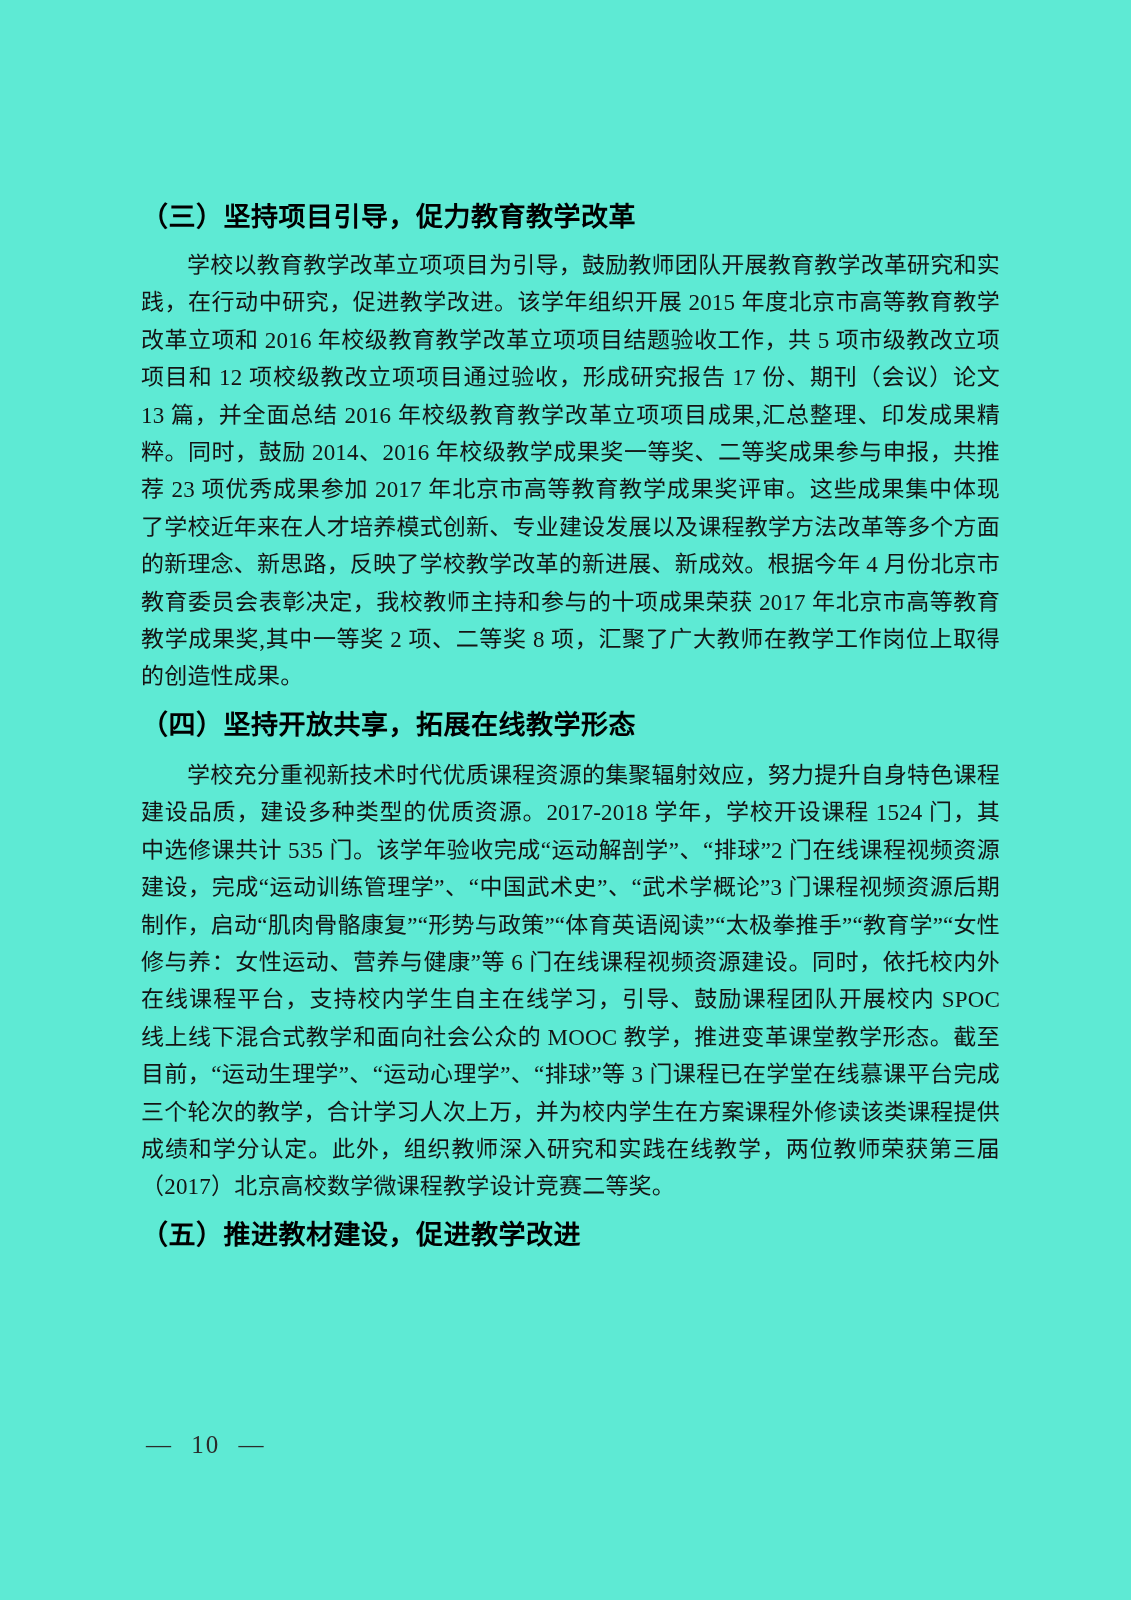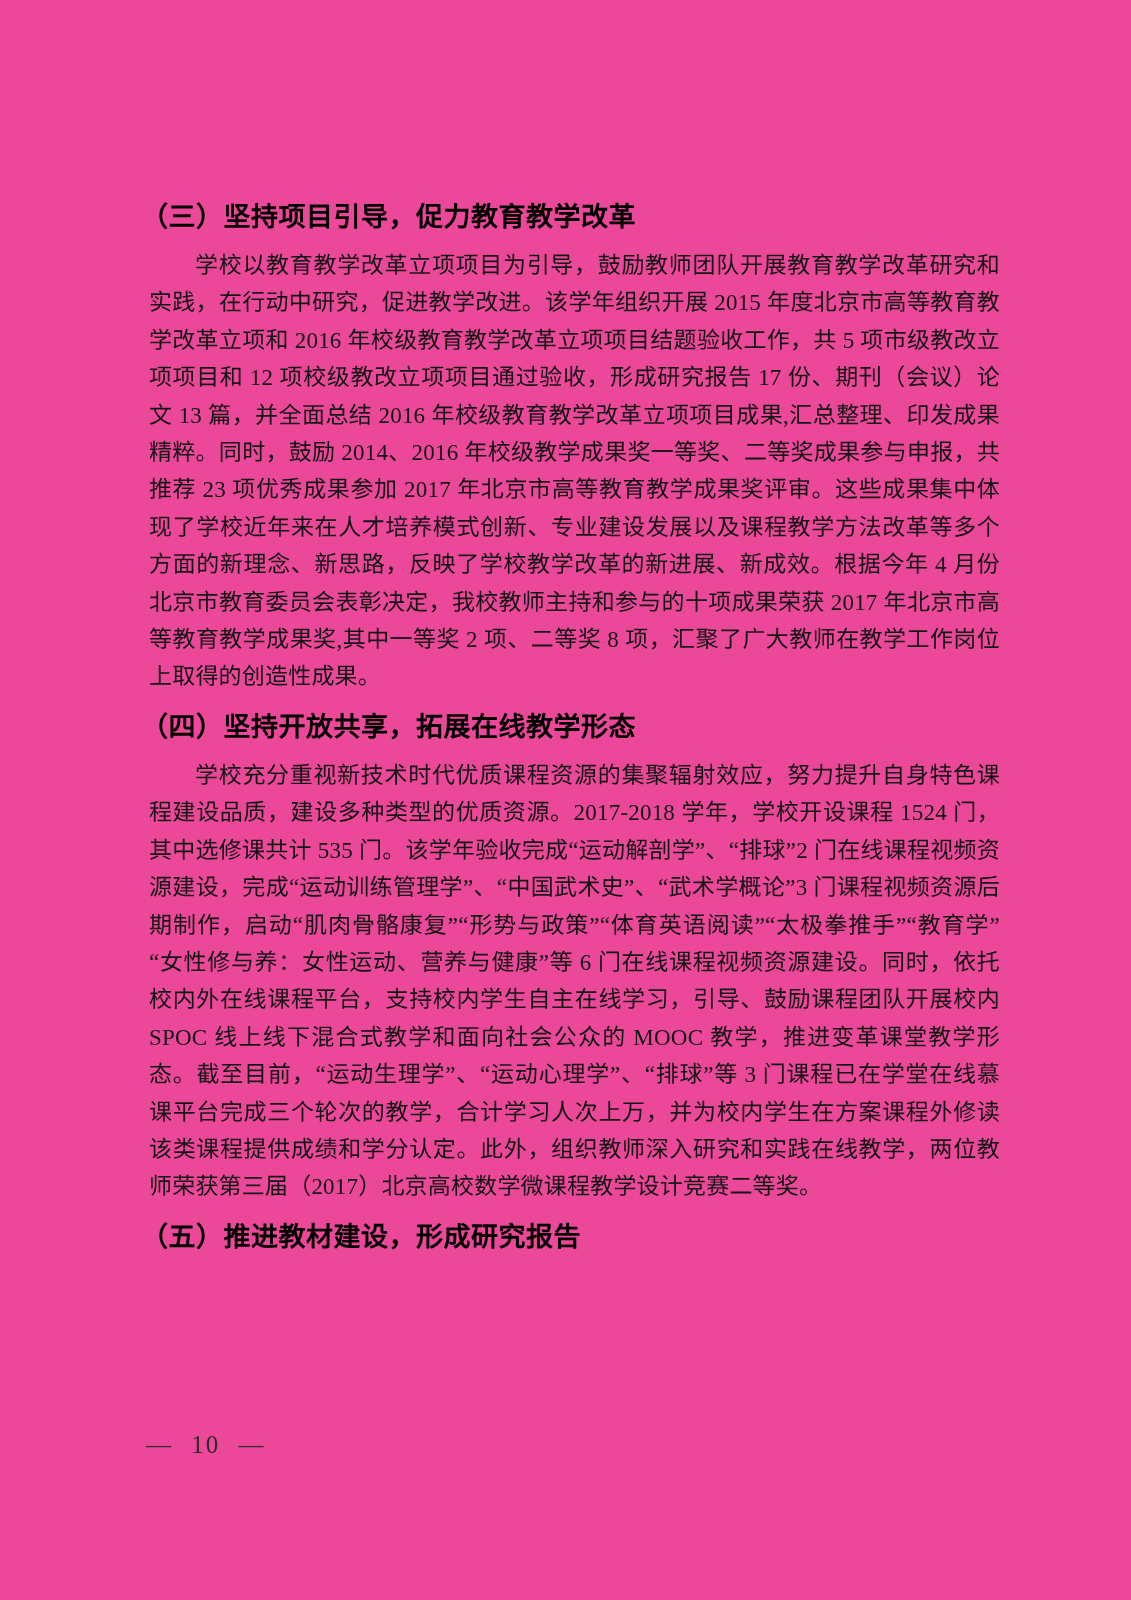--- a/index.html
+++ b/index.html
@@ -4,21 +4,21 @@
 <style>
   html, body {
     margin: 0;
     padding: 0;
     background: #ffffff;
   }
   .page {
     position: relative;
     width: 1131px;
     height: 1600px;
-    background: #ec4899;
+    background: #5eead4;
     overflow: hidden;
     color: #1b1b1b;
     font-family: "Liberation Serif", "DejaVu Serif", serif;
   }
   .content {
     position: absolute;
     left: 141px;
     top: 196px;
     width: 859px;
   }
@@ -27,23 +27,24 @@
     font-family: "Liberation Sans", "DejaVu Sans", sans-serif;
     font-weight: 700;
     font-size: 27px;
     line-height: 42px;
     color: #000000;
     letter-spacing: 0.5px;
     text-align: left;
   }
   .section-heading.later {
     margin-top: 10px;
+    font-family: Liberation Mono, monospace;
   }
   .body-para {
-    margin: 9px 0 7px 8px;
+    margin: 9px 0 7px 0;
     font-size: 23px;
     line-height: 37.4px;
     text-align: justify;
     text-indent: 2em;
     letter-spacing: 0.2px;
     color: #141414;
   }
   .page-footer {
     position: absolute;
     left: 146px;
@@ -61,18 +62,18 @@
 
 <div class="page">
   <div class="content">
 
     <h2 class="section-heading">（三）坚持项目引导，促力教育教学改革</h2>
     <p class="body-para">学校以教育教学改革立项项目为引导，鼓励教师团队开展教育教学改革研究和实践，在行动中研究，促进教学改进。该学年组织开展 2015 年度北京市高等教育教学改革立项和 2016 年校级教育教学改革立项项目结题验收工作，共 5 项市级教改立项项目和 12 项校级教改立项项目通过验收，形成研究报告 17 份、期刊（会议）论文 13 篇，并全面总结 2016 年校级教育教学改革立项项目成果,汇总整理、印发成果精粹。同时，鼓励 2014、2016 年校级教学成果奖一等奖、二等奖成果参与申报，共推荐 23 项优秀成果参加 2017 年北京市高等教育教学成果奖评审。这些成果集中体现了学校近年来在人才培养模式创新、专业建设发展以及课程教学方法改革等多个方面的新理念、新思路，反映了学校教学改革的新进展、新成效。根据今年 4 月份北京市教育委员会表彰决定，我校教师主持和参与的十项成果荣获 2017 年北京市高等教育教学成果奖,其中一等奖 2 项、二等奖 8 项，汇聚了广大教师在教学工作岗位上取得的创造性成果。</p>
 
     <h2 class="section-heading later">（四）坚持开放共享，拓展在线教学形态</h2>
     <p class="body-para">学校充分重视新技术时代优质课程资源的集聚辐射效应，努力提升自身特色课程建设品质，建设多种类型的优质资源。2017-2018 学年，学校开设课程 1524 门，其中选修课共计 535 门。该学年验收完成“运动解剖学”、“排球”2 门在线课程视频资源建设，完成“运动训练管理学”、“中国武术史”、“武术学概论”3 门课程视频资源后期制作，启动“肌肉骨骼康复”“形势与政策”“体育英语阅读”“太极拳推手”“教育学”“女性修与养：女性运动、营养与健康”等 6 门在线课程视频资源建设。同时，依托校内外在线课程平台，支持校内学生自主在线学习，引导、鼓励课程团队开展校内 SPOC 线上线下混合式教学和面向社会公众的 MOOC 教学，推进变革课堂教学形态。截至目前，“运动生理学”、“运动心理学”、“排球”等 3 门课程已在学堂在线慕课平台完成三个轮次的教学，合计学习人次上万，并为校内学生在方案课程外修读该类课程提供成绩和学分认定。此外，组织教师深入研究和实践在线教学，两位教师荣获第三届（2017）北京高校数学微课程教学设计竞赛二等奖。</p>
 
-    <h2 class="section-heading later">（五）推进教材建设，形成研究报告</h2>
+    <h2 class="section-heading later">（五）推进教材建设，促进教学改进</h2>
 
   </div>
 
   <div class="page-footer">— 10 —</div>
 </div>
 
 </body></html>

